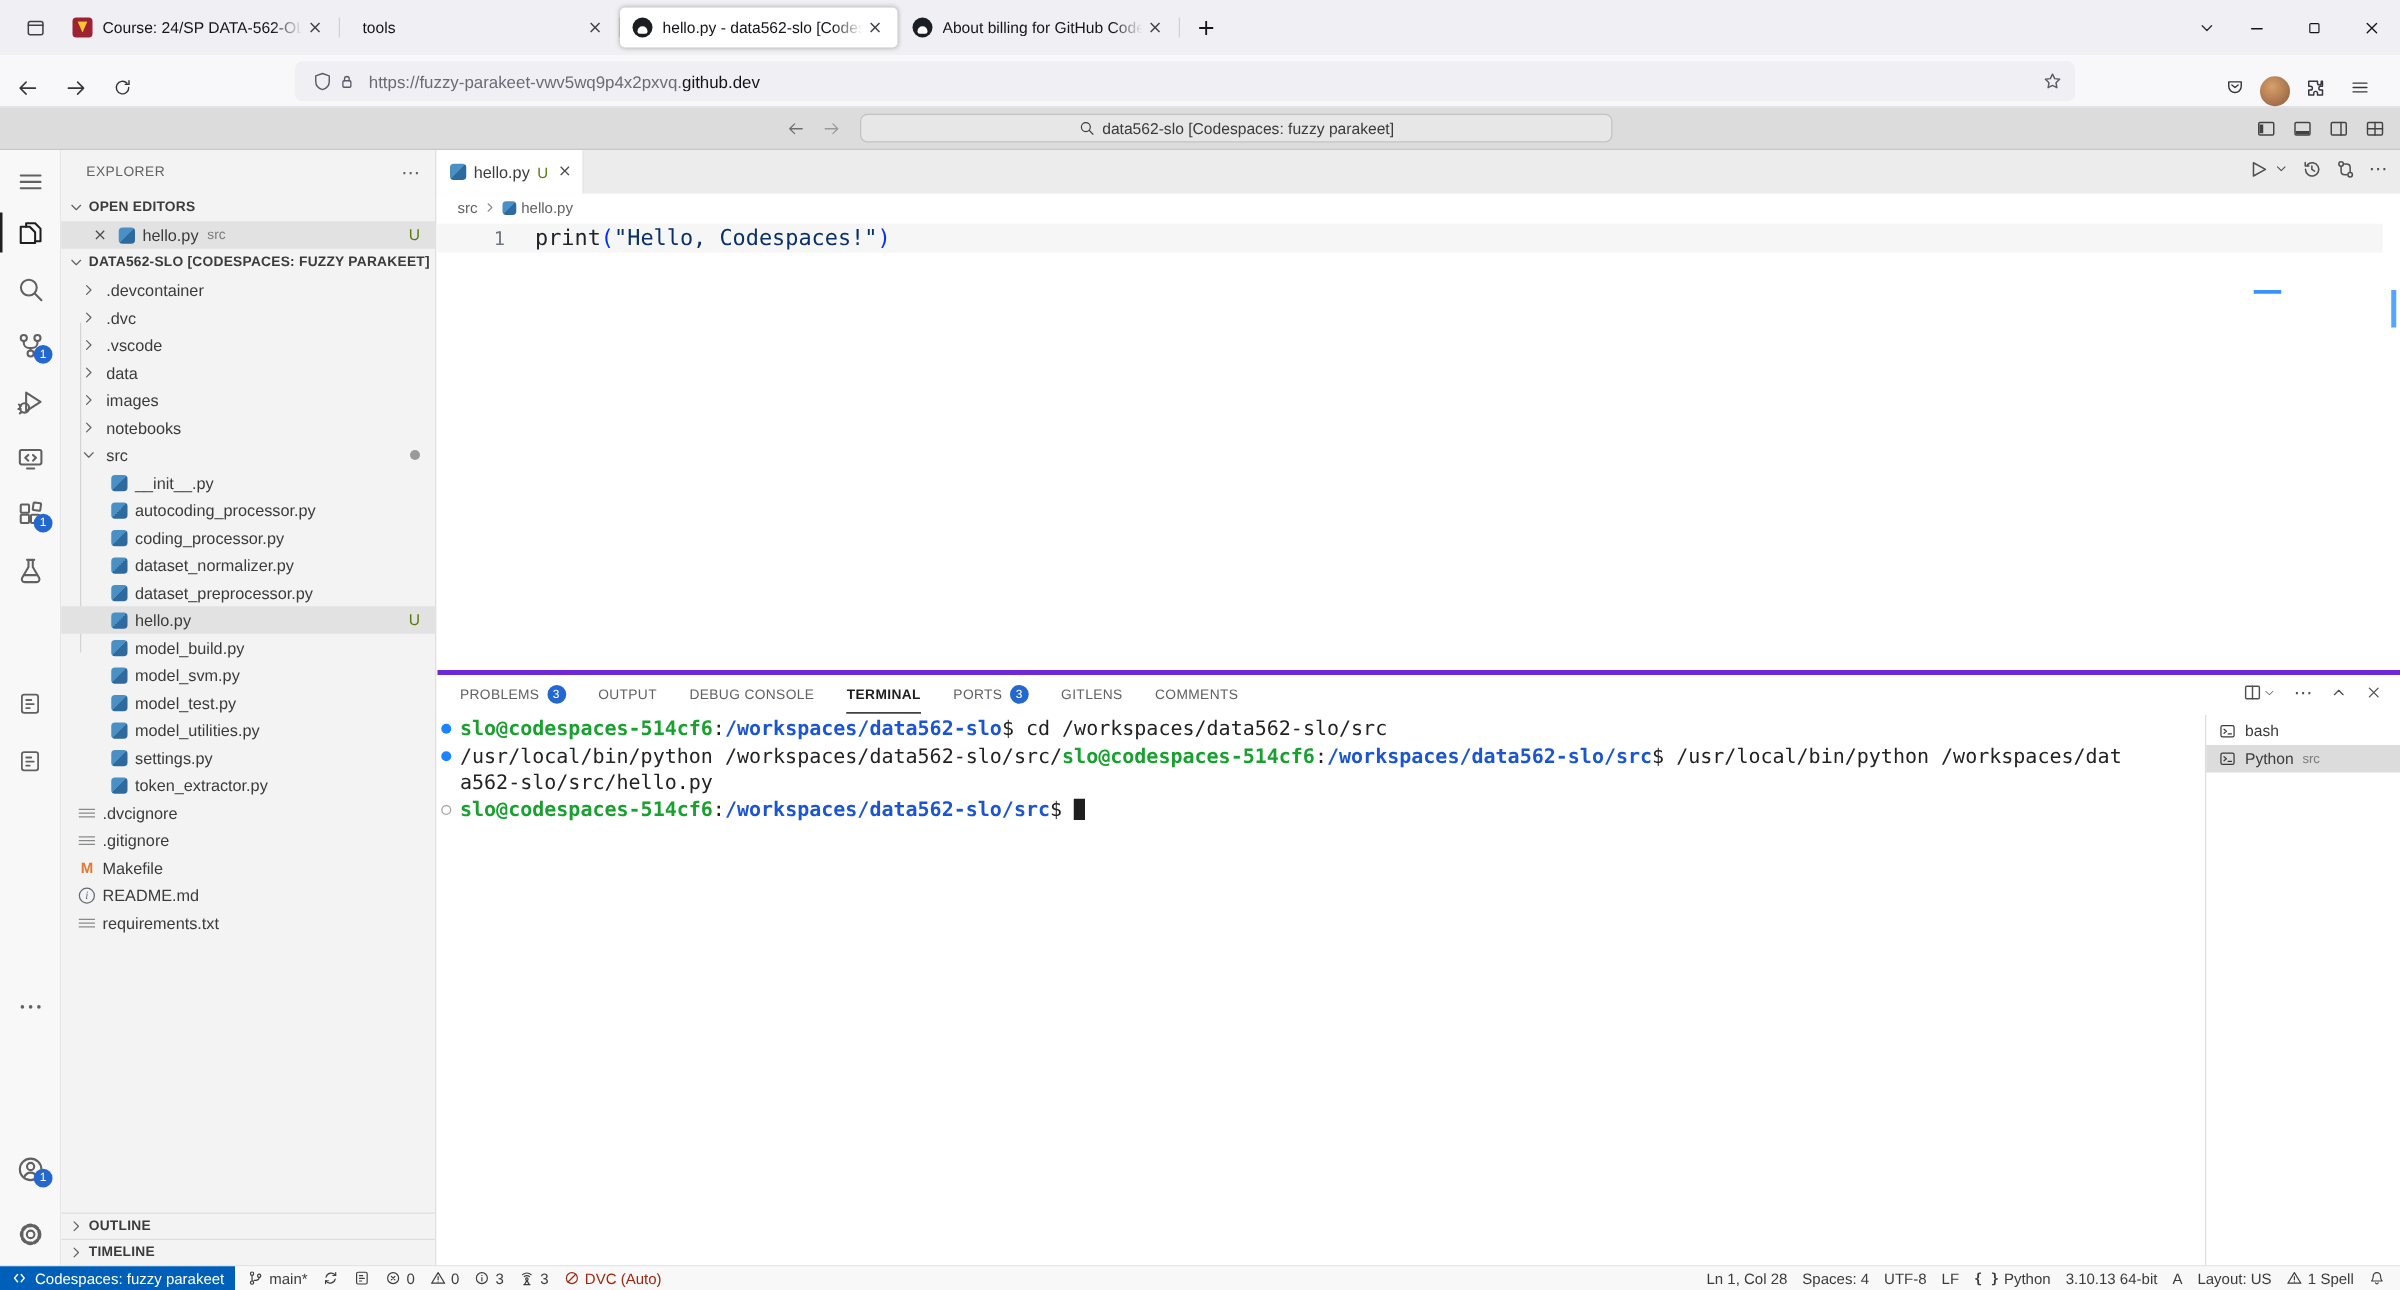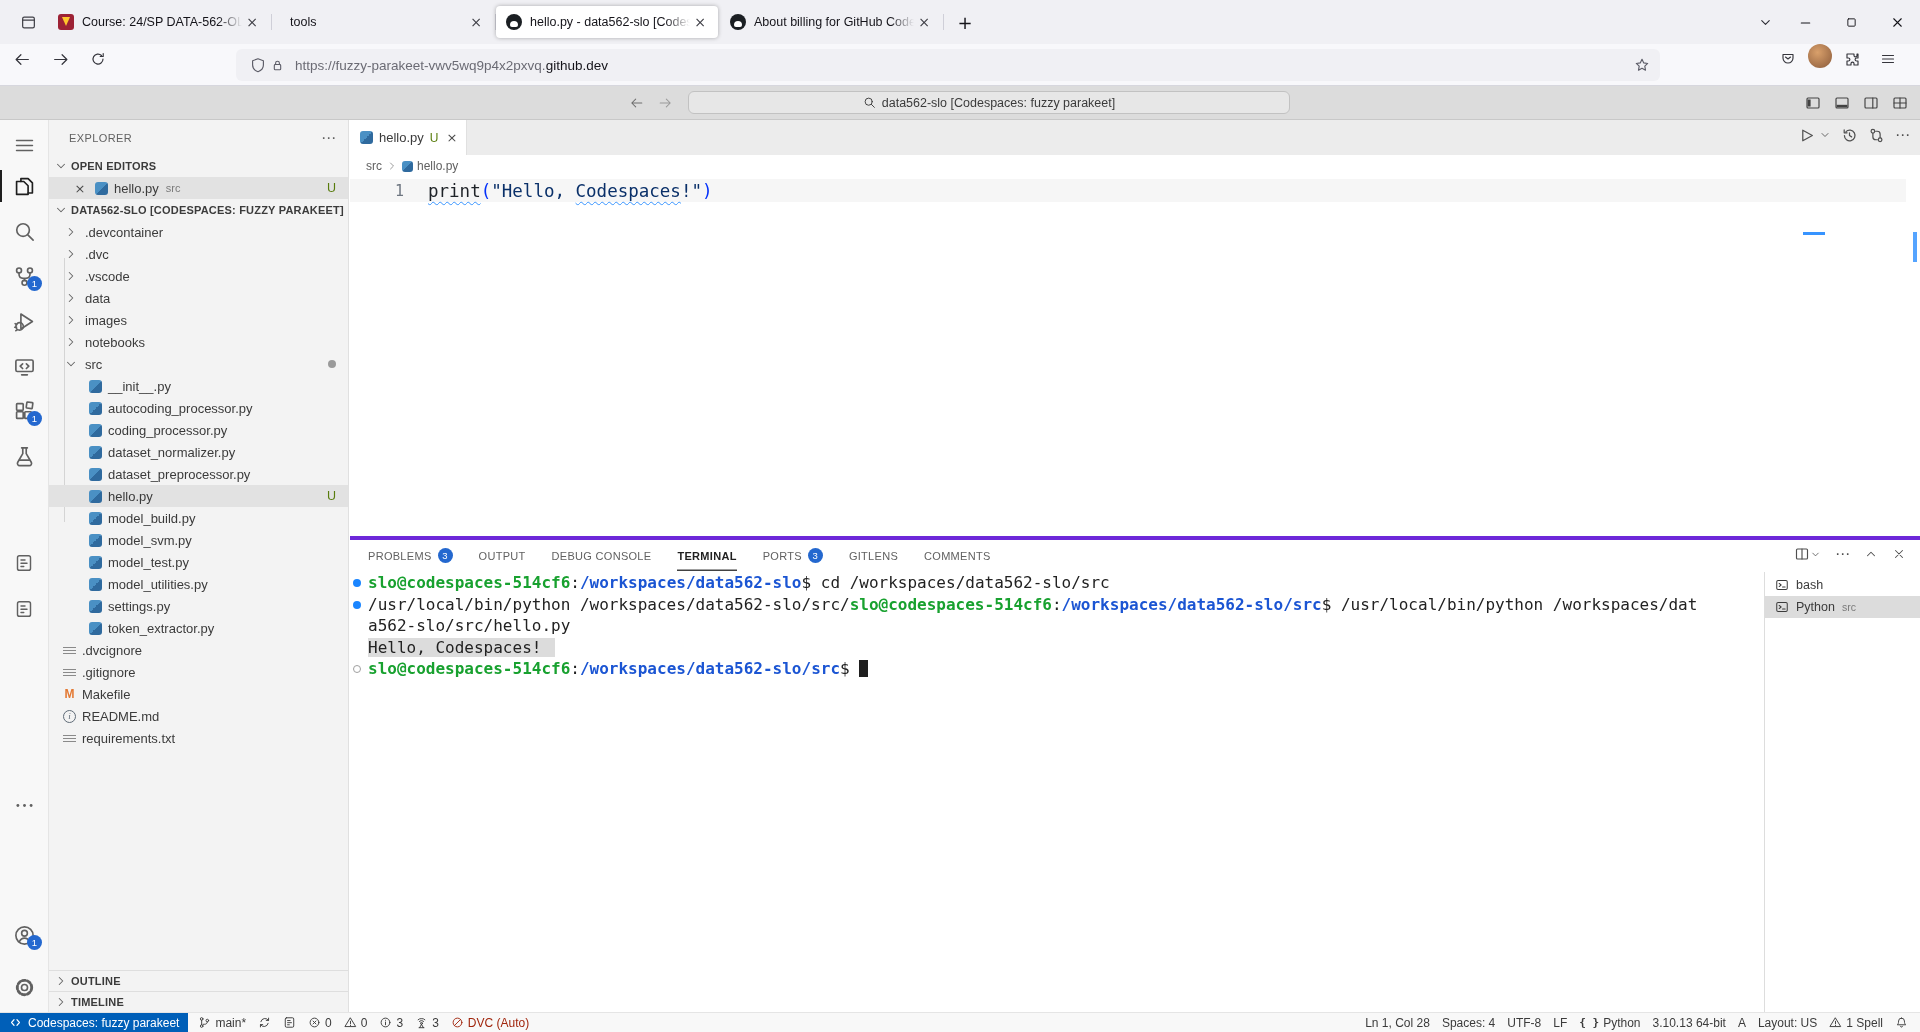--- a/index.html
+++ b/index.html
@@ -21,21 +21,21 @@
   .ff-tab .close { width:20px; height:20px; border-radius:4px; display:flex; align-items:center; justify-content:center; font-size:14px; color:#3f3f46; }
   .fav-school { width:16px; height:16px; border-radius:3px; background:#9d2235; position:relative; flex:none; }
   .fav-school::after { content:""; position:absolute; left:4px; top:3px; width:8px; height:9px; background:#ffc72c; clip-path:polygon(0 0,100% 0,50% 100%); }
   .fav-github { width:16px; height:16px; border-radius:50%; background:#1b1f23; position:relative; flex:none; }
   .fav-github::after { content:""; position:absolute; left:4px; top:7px; width:8px; height:6px; border-radius:4px 4px 2px 2px; background:#fff; }
   .ff-newtab { width:30px; height:28px; margin-left:6px; border-radius:4px; color:#15141a; font-size:18px; display:flex; align-items:center; justify-content:center; }
   .ff-spacer { flex:1; }
   .ff-right-btn { width:34px; height:30px; display:flex; align-items:center; justify-content:center; color:#2b2b33; }
   .win-ctrl { width:46px; height:44px; display:flex; align-items:center; justify-content:center; color:#15141a; }
 
-  .ff-navbar { position:absolute; left:0; top:44px; width:1920px; height:42px; background:#f8f8fb; border-bottom:1px solid #d7d7de; display:flex; align-items:flex-start; }
+  .ff-navbar { position:absolute; left:0; top:44px; width:1920px; height:42px; background:#f8f8fb; border-bottom:1px solid #d7d7de; display:flex; align-items:flex-end; }
   .nav-btn { width:32px; height:30px; margin-left:6px; border-radius:4px; display:flex; align-items:center; justify-content:center; color:#35353c; }
   .urlbar { position:absolute; left:236px; top:5px; width:1424px; height:32px; background:#f0f0f4; border-radius:6px; display:flex; align-items:center; padding:0 10px; }
   .urlbar .url { margin-left:10px; font-size:13.5px; color:#6b6b74; flex:1; white-space:nowrap; overflow:hidden; }
   .urlbar .url b { color:#15141a; font-weight:normal; }
   .url-ico { color:#5b5b66; margin-left:4px; }
 
   
   .vs-titlebar { position:absolute; left:0; top:86px; width:1920px; height:34px; background:#dcdcdc; border-bottom:1px solid #c8c8c8; }
   .tb-arrow { position:absolute; top:7px; width:26px; height:20px; display:flex; align-items:center; justify-content:center; font-size:15px; }
   .command-center { position:absolute; left:688px; top:5px; width:602px; height:23px; background:#e7e7e7; border:1px solid #c2c2c2; border-radius:6px; display:flex; align-items:center; justify-content:center; gap:6px; color:#3b3b3b; font-size:12.5px; }
@@ -82,21 +82,21 @@
   .ed-actions { position:absolute; right:10px; top:6px; display:flex; align-items:center; gap:10px; color:#4f4f4f; }
   .breadcrumbs { position:absolute; left:0; top:35px; right:0; height:22px; display:flex; align-items:center; padding-left:16px; font-size:12px; color:#616161; gap:4px; background:#fff; }
   .code-area { position:absolute; left:0; top:57px; right:0; bottom:0; font-family:"DejaVu Sans Mono", monospace; }
   .line-hl { position:absolute; left:0; top:2px; right:14px; height:23px; background:#f6f6f6; }
   .code-line { position:absolute; left:0; top:2px; height:23px; display:flex; align-items:center; width:100%; }
   .lnum { width:54px; text-align:right; color:#6e7681; font-size:15px; flex:none; }
   .ctext { margin-left:24px; font-size:17.5px; white-space:pre; }
   .ctext .fn { color:#1f2328; }
   .ctext .paren { color:#0431fa; }
   .ctext .str { color:#0a3069; }
-  .ctext .sq { text-decoration:underline; text-decoration-style:wavy; text-decoration-color:var(--squiggle); text-decoration-thickness:1px; text-underline-offset:4px; }
+  .ctext .sq { text-decoration-style:wavy; text-decoration-color:var(--squiggle); text-decoration-thickness:1px; text-underline-offset:4px; }
   .ovr-dash { position:absolute; right:95px; top:55px; width:22px; height:3px; background:#3794ff; }
   .ovr-bar { position:absolute; right:3px; top:55px; width:4px; height:30px; background:#3794ff; opacity:.85; }
 
   
   .panel { position:absolute; left:350px; top:536px; width:1570px; height:476px; background:#fff; border-top:4px solid #6d28d9; }
   .panel-tabs { position:absolute; left:18px; top:0; height:31px; display:flex; align-items:center; gap:26px; }
   .ptab { font-size:11px; letter-spacing:.3px; color:#616161; height:31px; display:flex; align-items:center; gap:6px; }
   .ptab.active { color:#1f1f1f; font-weight:bold; box-shadow:inset 0 -1.5px 0 #424242; }
   .pbadge { min-width:15px; height:15px; border-radius:9px; background:var(--badge); color:#fff; font-size:9.5px; font-weight:normal; display:flex; align-items:center; justify-content:center; padding:0 3px; }
   .panel-actions { position:absolute; right:14px; top:5px; display:flex; align-items:center; gap:14px; color:#4f4f4f; }
@@ -814,21 +814,20 @@
       <span>
           <svg class="ic" width="14" height="14">
             <use href="#ic-close"></use>
           </svg>
         </span>
     </div>
     <div class="term" id="term">
         <div class="t-line"><span class="deco filled"></span><span class="seg green">slo@codespaces-514cf6</span><span class="seg plain">:</span><span class="seg blue">/workspaces/data562-slo</span><span class="seg plain">$ cd /workspaces/data562-slo/src</span></div>
         <div class="t-line"><span class="deco filled"></span><span class="seg plain">/usr/local/bin/python /workspaces/data562-slo/src/</span><span class="seg green">slo@codespaces-514cf6</span><span class="seg plain">:</span><span class="seg blue">/workspaces/data562-slo/src</span><span class="seg plain">$ /usr/local/bin/python /workspaces/dat</span></div>
         <div class="t-line"><span class="seg plain">a562-slo/src/hello.py</span></div>
-        <div class="t-line"><span class="seg plain hl">Hello, Codespaces!</span></div>
         <div class="t-line"><span class="deco outline"></span><span class="seg green">slo@codespaces-514cf6</span><span class="seg plain">:</span><span class="seg blue">/workspaces/data562-slo/src</span><span class="seg plain">$ </span><span class="cursor"></span></div>
       </div>
     <div class="term-marks">
       <div style="left:1416px;top:34px;height:12px;background:#3794ff"></div>
       <div style="left:1416px;top:56px;height:12px;background:#3794ff"></div>
       <div style="left:1416px;top:148px;height:12px;background:#b5b5b5"></div>
     </div>
     <div class="term-list" id="term-list">
         <div class="tl-row">
           <svg class="ic" width="14" height="14">

